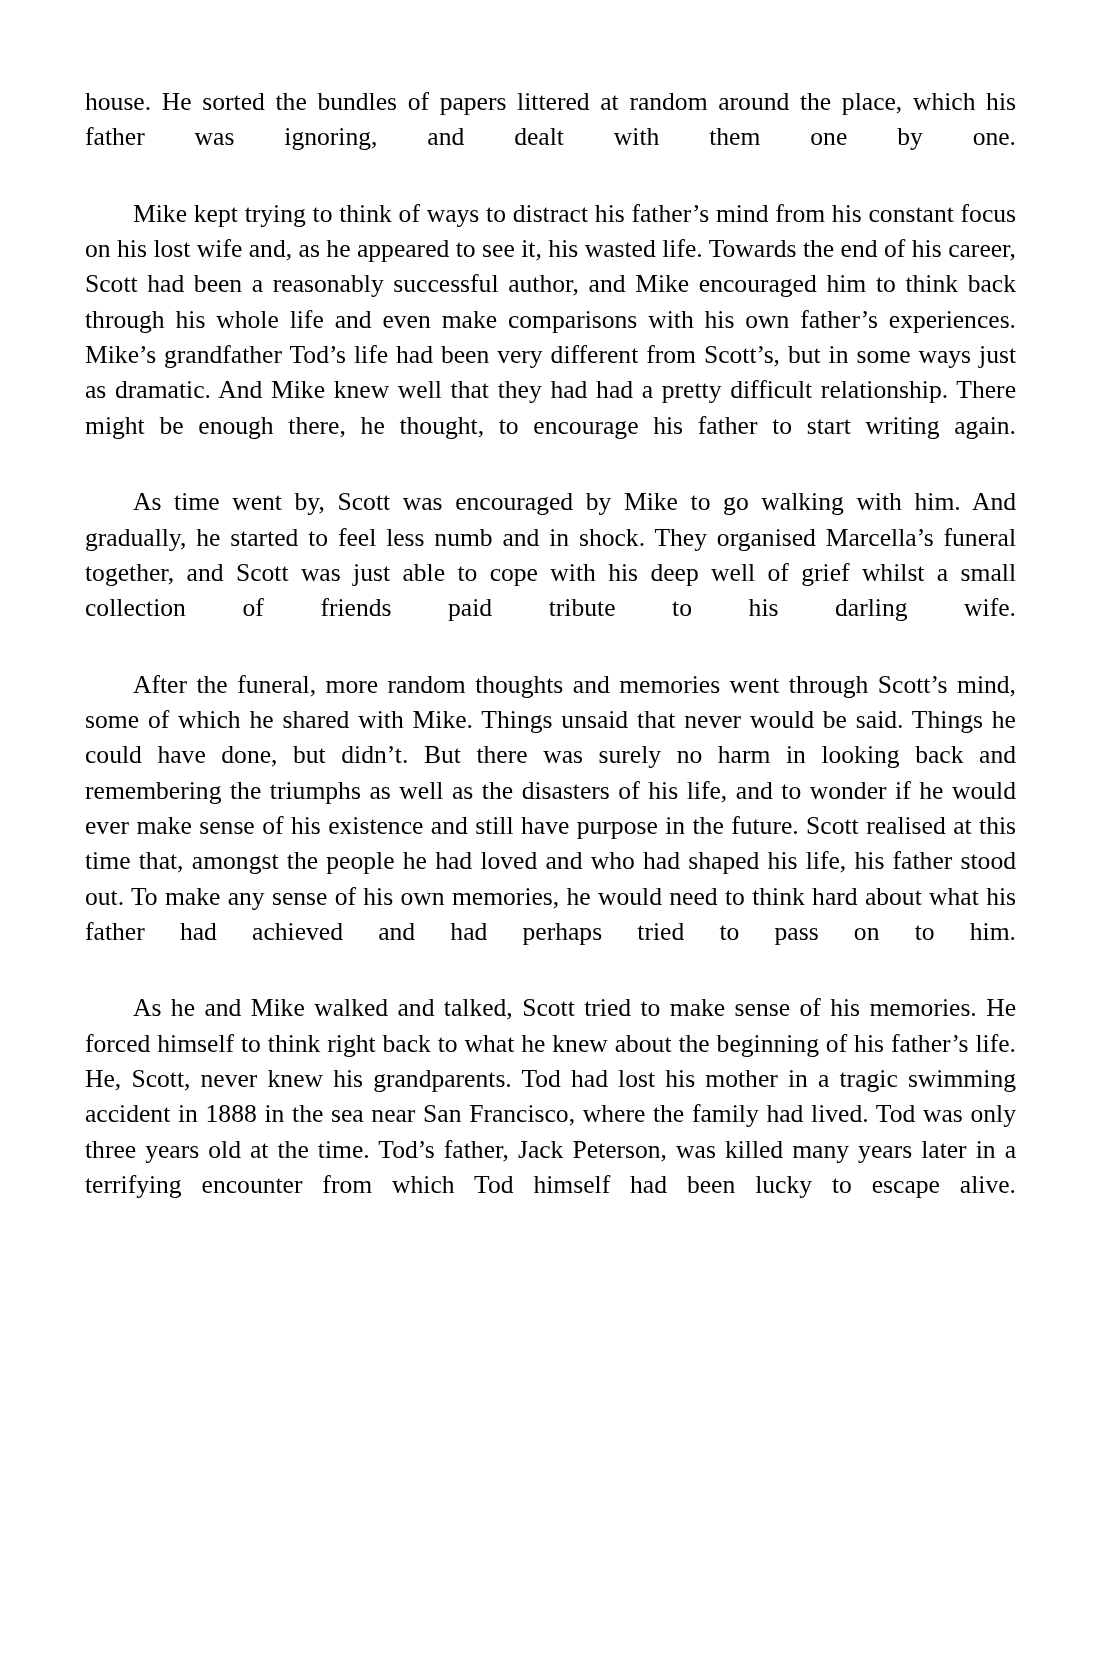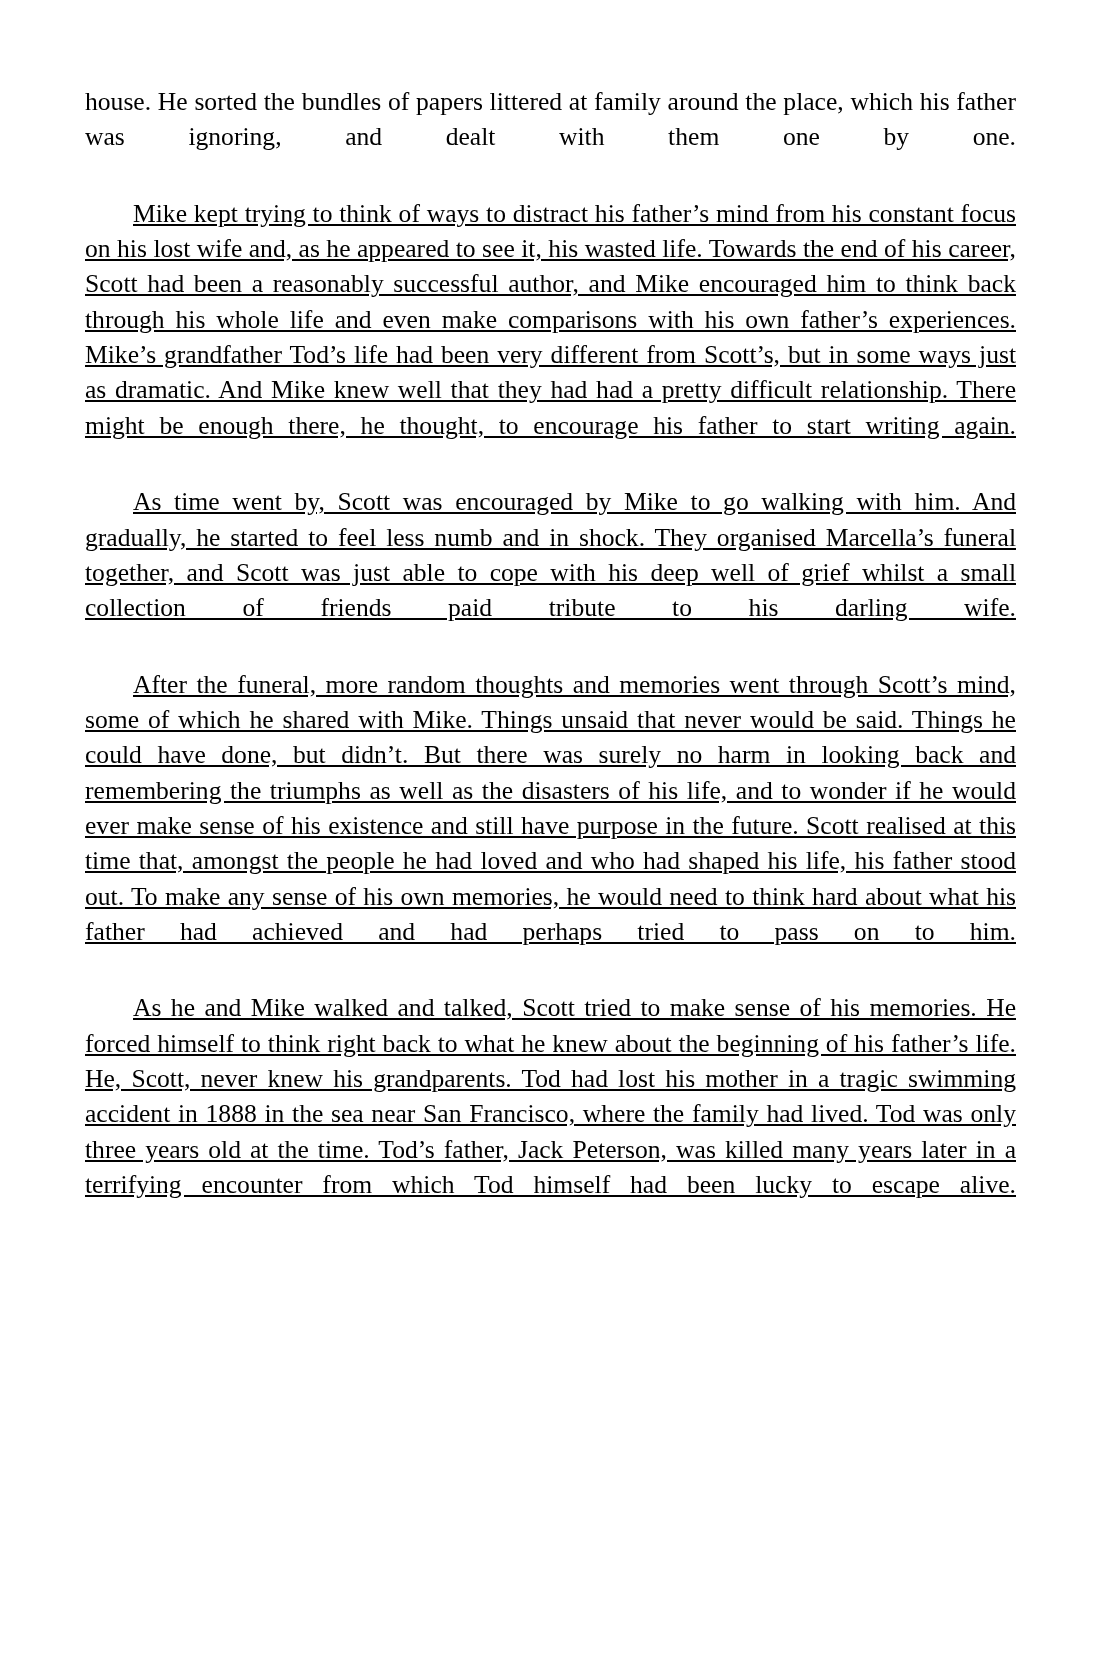--- a/index.html
+++ b/index.html
@@ -36,36 +36,35 @@
     letter-spacing: 0px;
     word-spacing: 0px;
     hyphens: none;
     -webkit-hyphens: none;
   }
   .para + .para {
     margin-top: 6px;
   }
   .para.indent {
     text-indent: 48px;
-    text-decoration: underline;
   }
   
   .para:after {
     content: "";
     display: inline-block;
     width: 100%;
   }
 </style>
 </head>
 <body>
 
 <div class="page">
   <div class="text-column">
 
-    <p class="para">house. He sorted the bundles of papers littered at family around the place, which his father was ignoring, and dealt with them one by one.</p>
+    <p class="para">house. He sorted the bundles of papers littered at random around the place, which his father was ignoring, and dealt with them one by one.</p>
 
     <p class="para indent">Mike kept trying to think of ways to distract his father’s mind from his constant focus on his lost wife and, as he appeared to see it, his wasted life. Towards the end of his career, Scott had been a reasonably successful author, and Mike encouraged him to think back through his whole life and even make comparisons with his own father’s experiences. Mike’s grandfather Tod’s life had been very different from Scott’s, but in some ways just as dramatic. And Mike knew well that they had had a pretty difficult relationship. There might be enough there, he thought, to encourage his father to start writing again.</p>
 
     <p class="para indent">As time went by, Scott was encouraged by Mike to go walking with him. And gradually, he started to feel less numb and in shock. They organised Marcella’s funeral together,  and Scott was just able to cope with his deep well of grief whilst a small collection of friends paid tribute to his darling wife.</p>
 
     <p class="para indent">After the funeral, more random thoughts and memories went through Scott’s mind, some of which he shared with Mike. Things unsaid that never would be said. Things he could have done, but didn’t. But there was surely no harm in looking back and remembering the triumphs as well as the disasters of his life, and to wonder if he would ever make sense of his existence and still have purpose in the future. Scott realised at this time that, amongst the people he had loved and who had shaped his life, his father stood out. To make any sense of his own memories, he would need to think hard about what his father had achieved and had perhaps tried to pass on to him.</p>
 
     <p class="para indent">As he and Mike walked and talked, Scott tried to make sense of his memories. He forced himself to think right back to what he knew about the beginning of his father’s life. He, Scott, never knew his grandparents. Tod had lost his mother in a tragic swimming accident in 1888 in the sea near San Francisco, where the family had lived. Tod was only three years old at the time. Tod’s father, Jack Peterson, was killed many years later in a terrifying encounter from which Tod himself had been lucky to escape alive.</p>
 
   </div>

